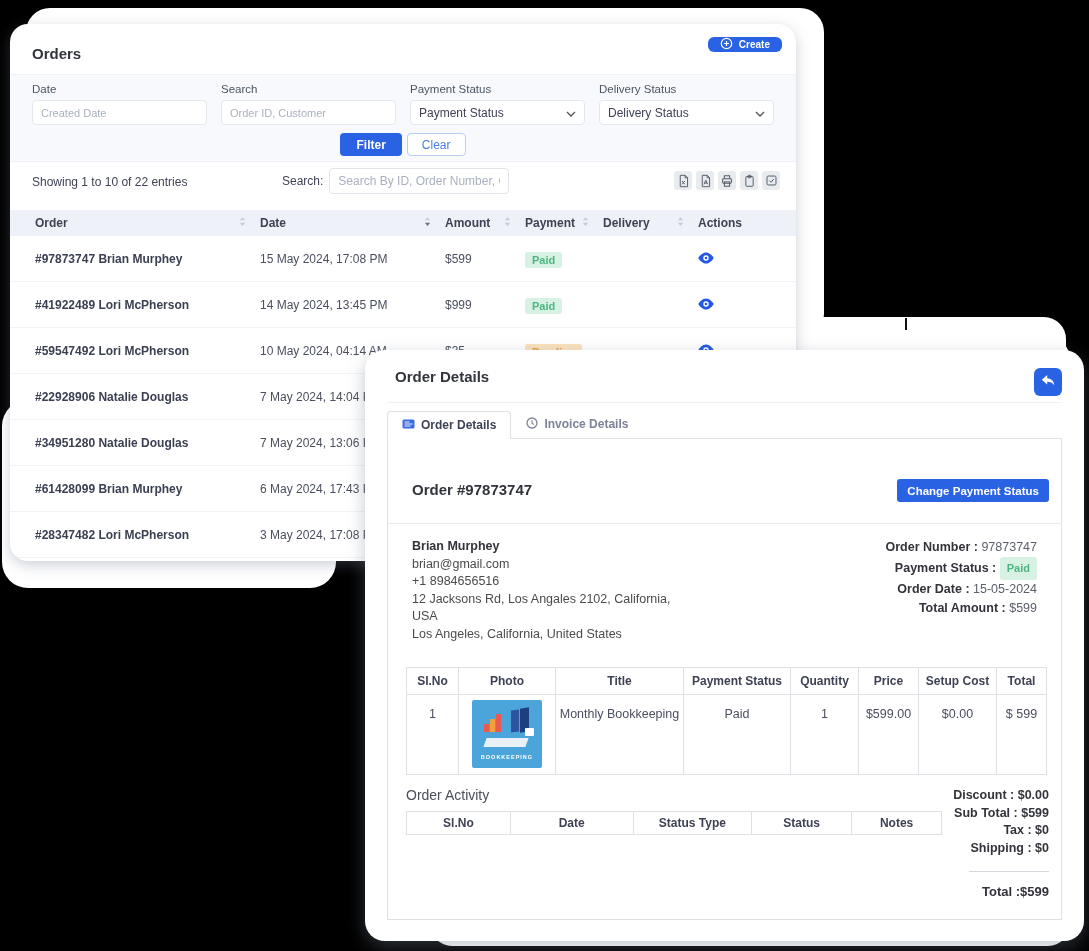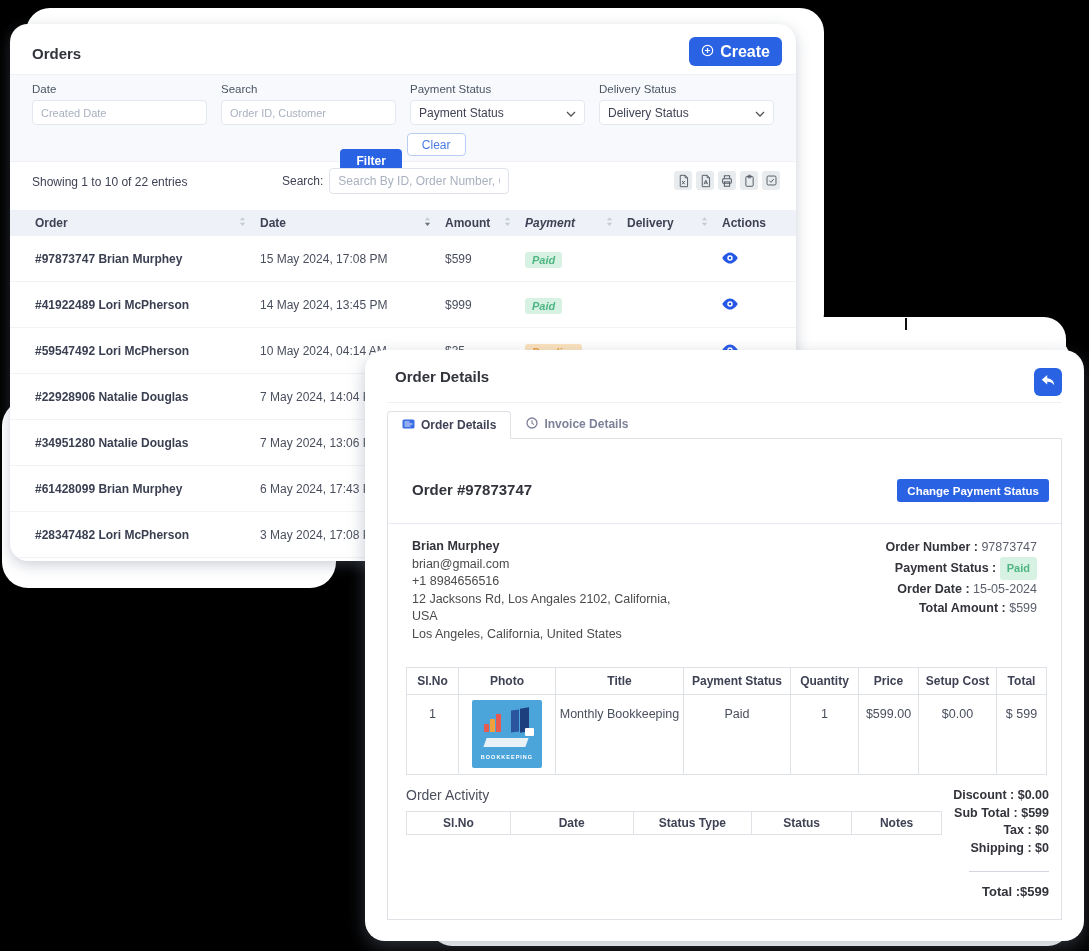--- a/index.html
+++ b/index.html
@@ -14,50 +14,50 @@
   .stack-b2 { left:802px; top:317px; width:264px; height:120px; border-radius:22px; }
   .cursor-artifact { position:absolute; left:905px; top:318px; width:2px; height:12px; background:#111; z-index:4; }
 
   
   .orders-card { position:absolute; left:10px; top:24px; width:786px; height:537px;
     background:#fff; border-radius:18px; z-index:2; box-shadow:0 4px 14px rgba(110,120,140,.35); overflow:hidden; }
   .o-header { position:absolute; left:0; top:4px; right:0; height:50px; }
   .o-title { position:absolute; left:22px; top:17px; font-size:15px; font-weight:bold; color:#32343c; }
   .btn-blue { background:#2a62e4; color:#fff; border:none; border-radius:6px;
     font-family:"Liberation Sans",sans-serif; font-weight:bold; display:inline-flex; align-items:center; gap:6px; cursor:pointer; }
-  .create-btn { position:absolute; right:14px; top:9px; height:29px; padding:0 12px; font-size:16px; }
+  .create-btn { position:absolute; right:14px; top:9px; height:15px; padding:0 12px; font-size:10px; }
   .filter-section { position:absolute; left:0; top:50px; right:0; height:88px; background:#f7f9fc;
     border-top:1px solid #eef1f5; border-bottom:1px solid #eef1f5; padding:8px 22px 0 22px; }
   .filter-grid { display:grid; grid-template-columns:1fr 1fr 1fr 1fr; gap:14px; }
   .f-label { font-size:11.5px; color:#4b5563; margin-bottom:5px; }
   .f-input { width:100%; height:25px; border:1px solid #e3e8ef; border-radius:4px; background:#fff;
     font-size:11px; color:#3a3f51; padding:0 8px; font-family:"Liberation Sans",sans-serif; }
   .f-input::placeholder { color:#a9b1bf; }
   .f-select { width:100%; height:25px; border:1px solid #e3e8ef; border-radius:4px; background:#fff;
     font-size:12px; color:#3f4254; padding:0 8px; display:flex; align-items:center; justify-content:space-between; cursor:pointer; }
   .filter-btn-row { display:flex; justify-content:center; gap:5px; margin-top:8px; }
-  .filter-btn { height:23px; padding:0 16px; font-size:12px; border-radius:4px; justify-content:center;margin-top:16px; }
+  .filter-btn { height:23px; padding:0 16px; font-size:12px; border-radius:4px; justify-content:center; }
   .clear-btn { height:23px; padding:0 14px; font-size:12px; background:#fff; color:#4a7de2;
     border:1px solid #b9cdf3; border-radius:4px; font-family:"Liberation Sans",sans-serif; cursor:pointer; }
 
   .showing-text { position:absolute; left:22px; top:151px; font-size:12px; color:#3f4254; }
   .search-group { position:absolute; left:272px; top:144px; display:flex; align-items:center; gap:6px; }
   .search-group label { font-size:12px; font-weight:normal; color:#3f4254; }
   .tsearch { width:180px; height:26px; border:1px solid #dfe3ea; border-radius:4px; font-size:12px;
     padding:0 8px; color:#3a3f51; font-family:"Liberation Sans",sans-serif; }
   .tsearch::placeholder { color:#a9b1bf; }
   .export-group { position:absolute; right:16px; top:147px; display:flex; gap:4px; }
   .exp-btn { width:18px; height:19px; background:#e9ecef; border:none; border-radius:3px;
     display:flex; align-items:center; justify-content:center; cursor:pointer; padding:0; }
 
   .otable { position:absolute; left:0; top:186px; right:0; }
   .orow { display:flex; align-items:center; height:46px; border-bottom:1px solid #f1f3f6; padding-left:25px; }
   .ohead { height:26px; background:#eef1f7; border-bottom:none; font-weight:bold; font-size:12px; color:#3f4254; }
   .c-order { width:225px; } .c-date { width:185px; } .c-amount { width:80px; }
-  .c-payment { width:102px;font-style:italic; } .c-delivery { width:95px; } .c-actions { width:70px; }
+  .c-payment { width:78px; } .c-delivery { width:95px; } .c-actions { width:70px; }
   .hcell { display:flex; align-items:center; justify-content:space-between; padding-right:14px; }
   .orow .cell { font-size:12px; color:#4a4f5e; }
   .cell-order { font-size:12px; font-weight:bold; color:#3a3f51; }
   .badge { display:inline-block; padding:2px 7px; border-radius:3px; font-size:11px; font-weight:bold; }
   .badge.paid { background:#d7f2e3; color:#4eb583; }
   .badge.pending { background:#fbe2bd; color:#ec9b40; }
   .eye-btn { background:none; border:none; cursor:pointer; padding:0; display:inline-flex; }
 
   
   .details-card { position:absolute; left:365px; top:350px; width:719px; height:591px;

